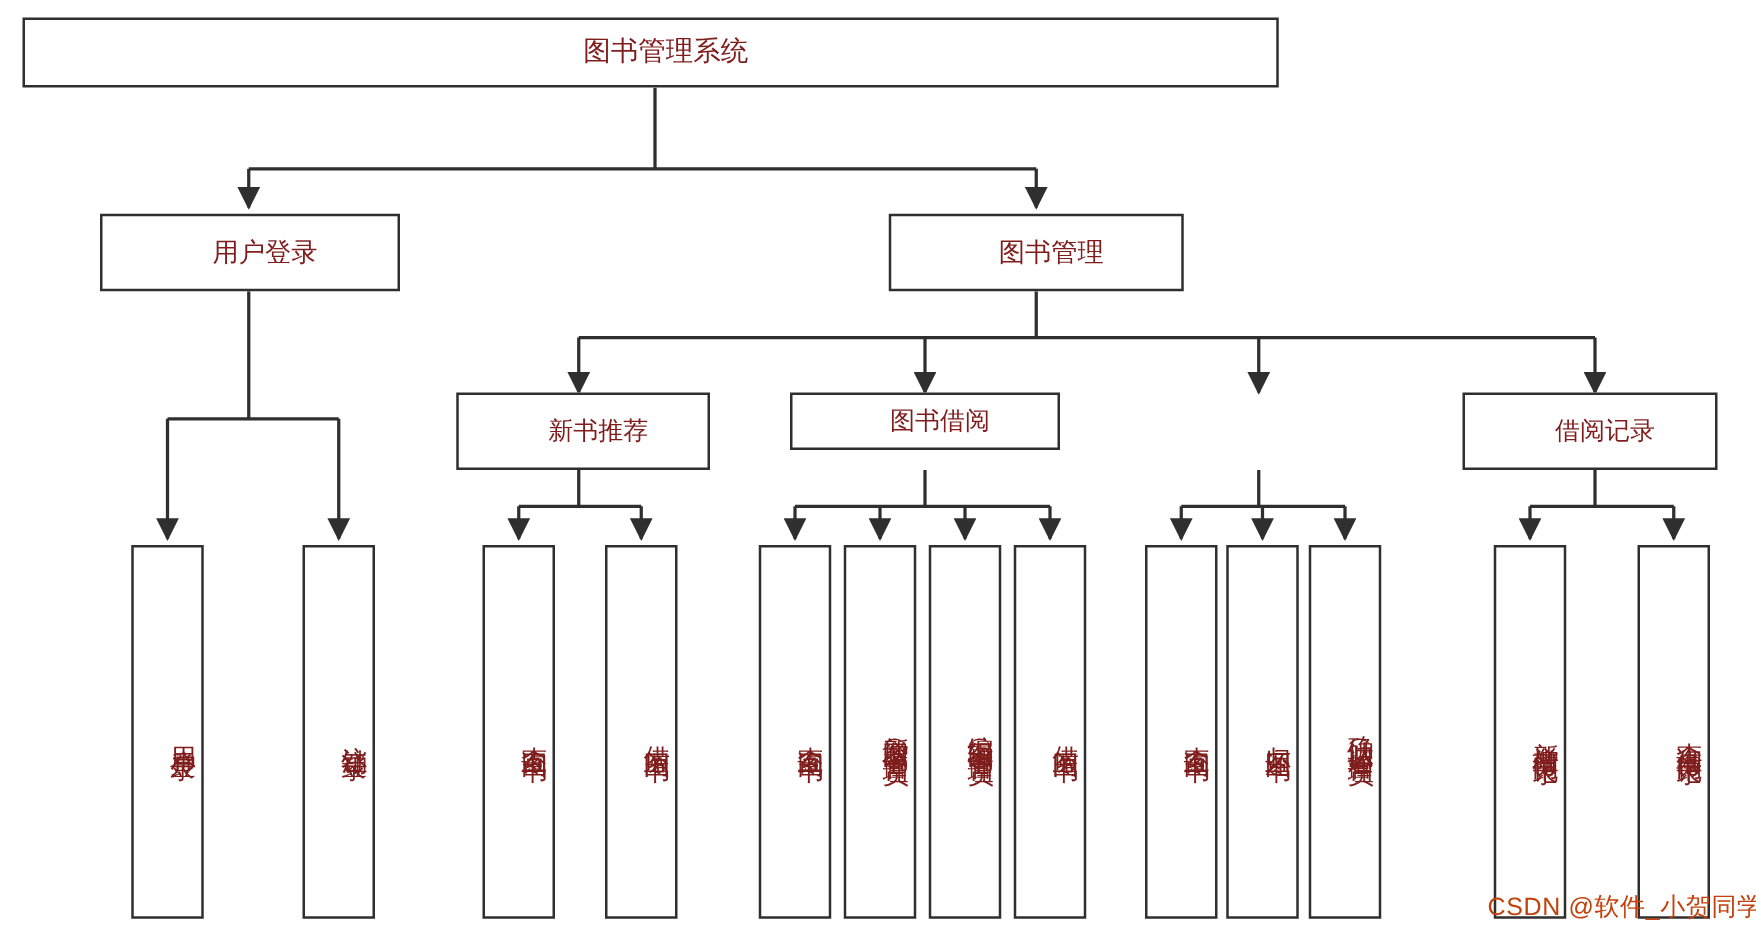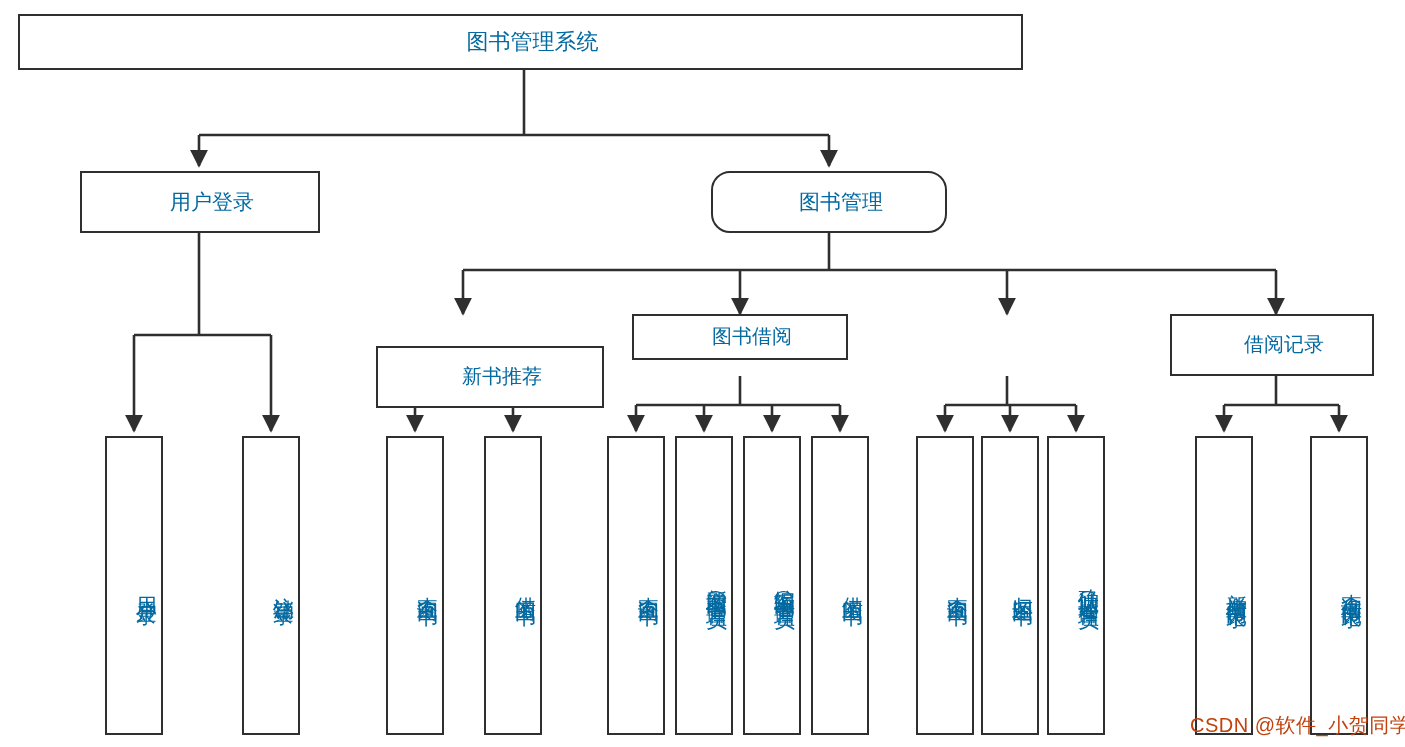--- a/index.html
+++ b/index.html
@@ -26,21 +26,21 @@
     pointer-events: none;
   }
   .node {
     position: absolute;
     box-sizing: border-box;
     background: #ffffff;
     border: 2px solid #2f2f2f;
     display: flex;
     align-items: center;
     justify-content: center;
-    color: #0369a1;
+    color: #7f1d1d;
     padding-left: 24px;
   }
   .node .label {
     line-height: 1.18;
     text-align: center;
     white-space: nowrap;
   }
   .node.root .label { font-size: 22px; }
   .node.level1 .label { font-size: 21px; }
   .node.level2 .label { font-size: 20px; }
@@ -120,25 +120,25 @@
     </g>
   </svg>
 
   <div class="node root" style="left:18px; top:14px; width:1005px; height:56px;">
     <span class="label">图书管理系统</span>
   </div>
 
   <div class="node level1" style="left:80px; top:171px; width:240px; height:62px;">
     <span class="label">用户登录</span>
   </div>
-  <div class="node level1" style="left:711px; top:171px; width:236px; height:62px;border-radius:19px;">
+  <div class="node level1" style="left:711px; top:171px; width:236px; height:62px;">
     <span class="label">图书管理</span>
   </div>
 
-  <div class="node level2" style="left:376px; top:314px; width:228px; height:62px;margin-top:32px;">
+  <div class="node level2" style="left:365px; top:314px; width:203px; height:62px;">
     <span class="label">新书推荐</span>
   </div>
   <div class="node level2" style="left:632px; top:314px; width:216px; height:46px;">
     <span class="label">图书借阅</span>
   </div>
   <div class="node level2" style="left:1170px; top:314px; width:204px; height:62px;">
     <span class="label">借阅记录</span>
   </div>
 
   <div class="node leaf" style="left:105px; top:436px; width:58px; height:299px;">

